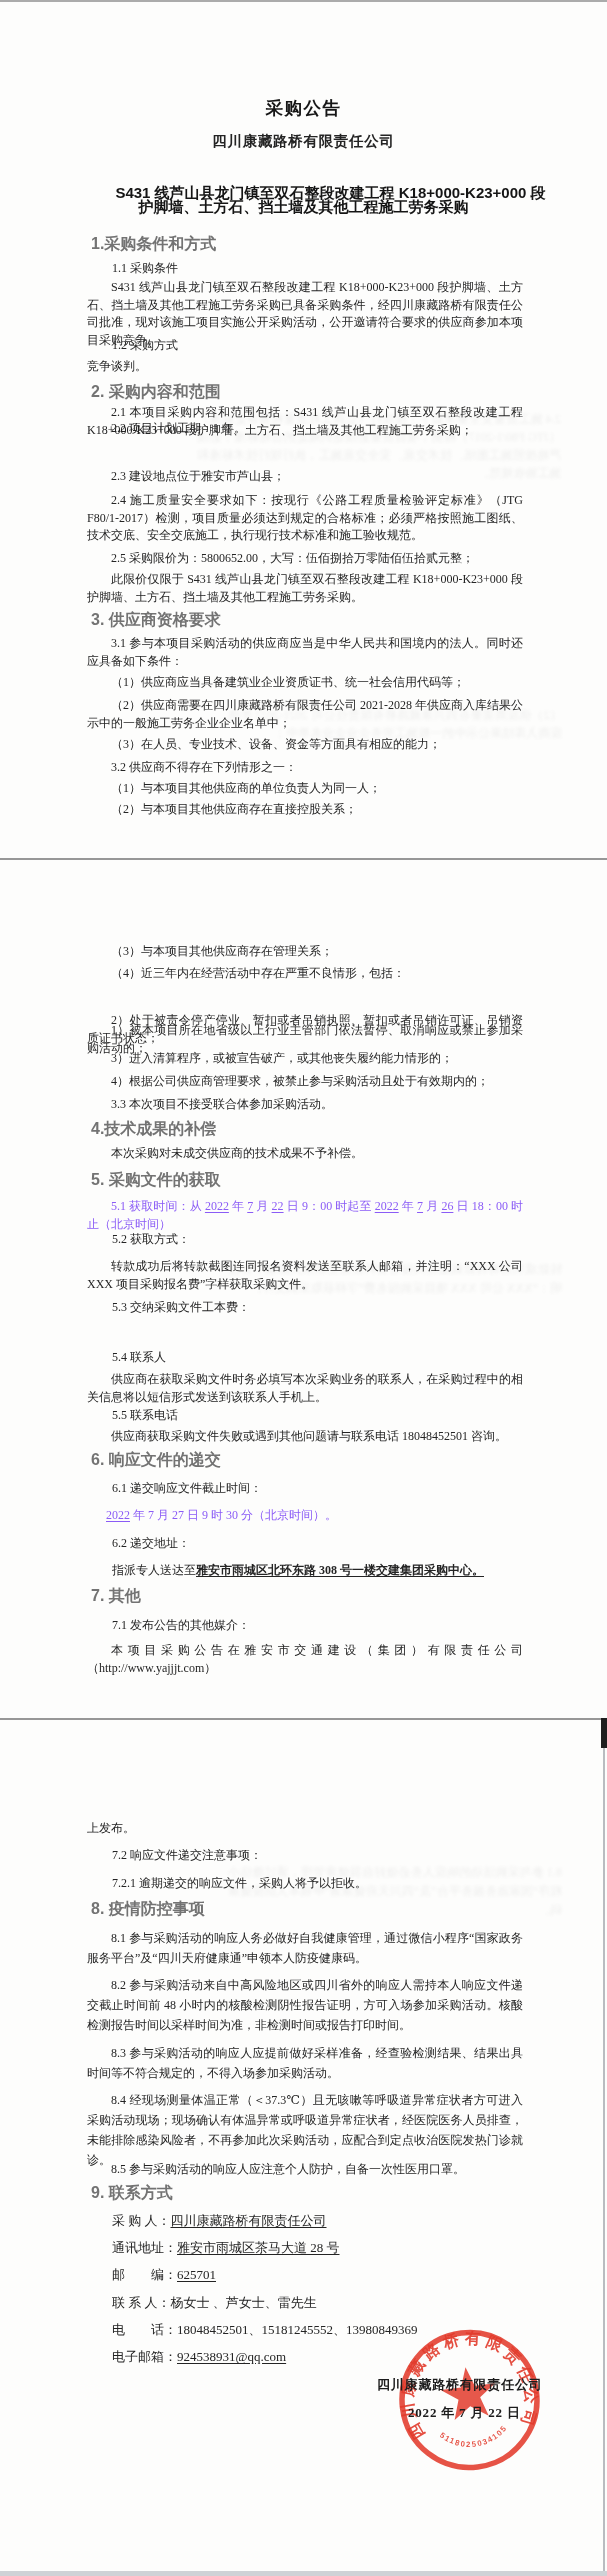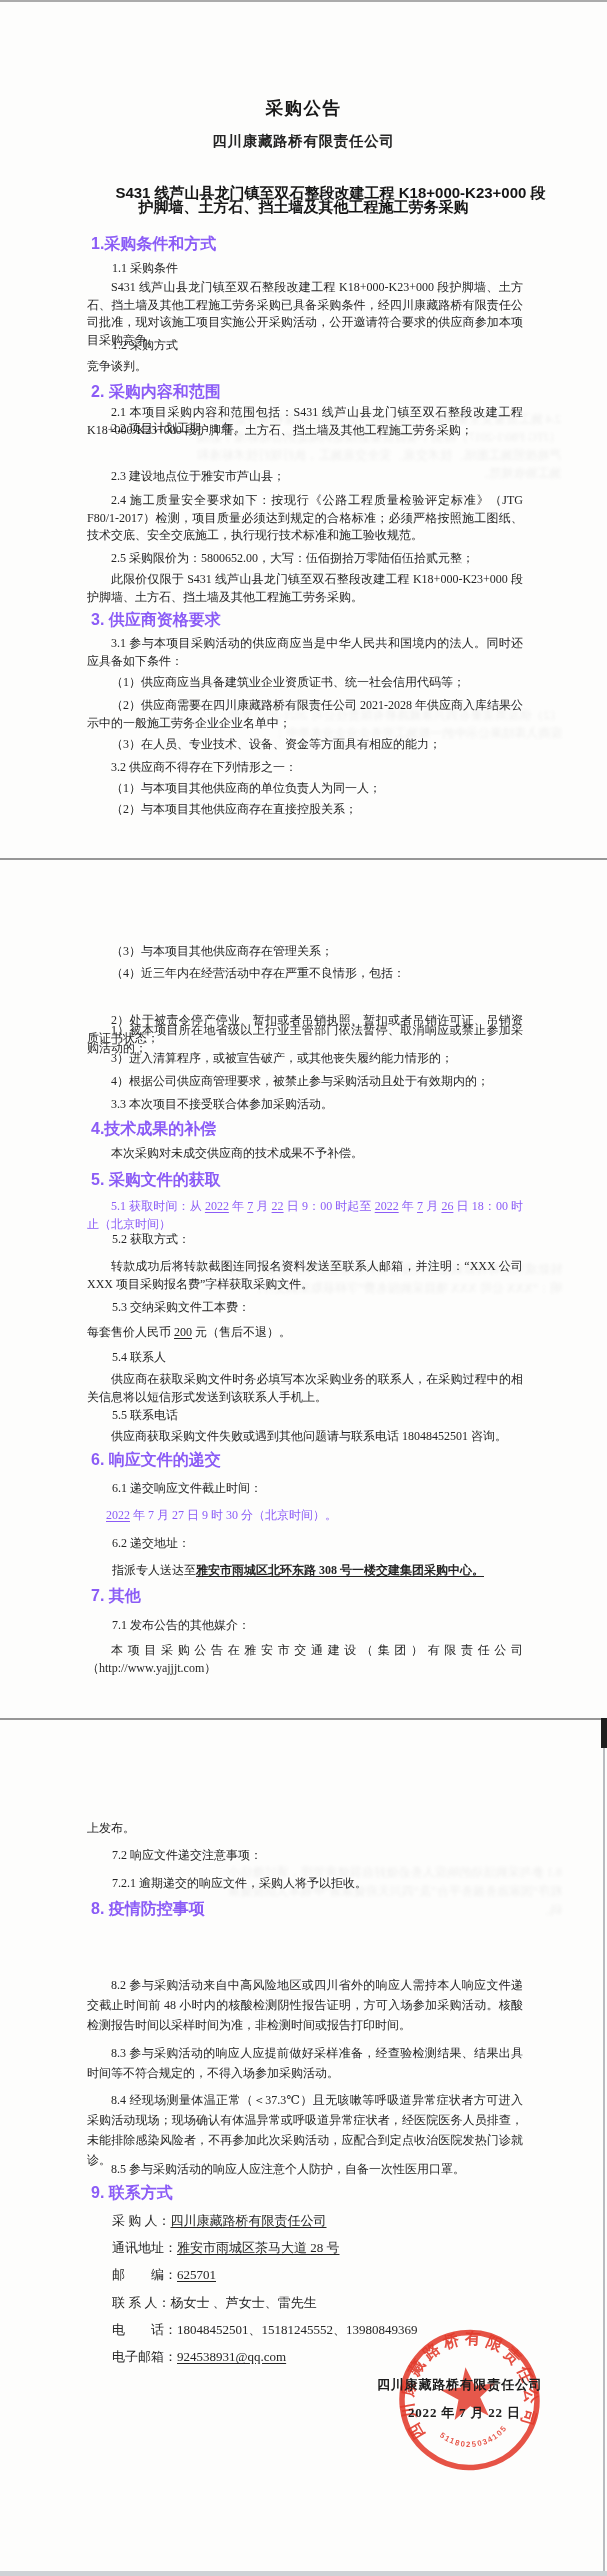--- a/index.html
+++ b/index.html
@@ -7,21 +7,21 @@
     position:relative; width:607px; height:2576px; margin:0 auto;
     background:#fdfdfc; overflow:hidden;
     font-family:"Liberation Serif","DejaVu Serif",serif;
     color:#242424;
   }
   .abs { position:absolute; }
   .center { left:0; width:607px; text-align:center; }
   .doc-title { font-family:"Liberation Sans","DejaVu Sans",sans-serif; font-weight:bold; font-size:17.5px; color:#161616; letter-spacing:1.5px; }
   .company-line { font-size:14.4px; font-weight:600; letter-spacing:0.8px; }
   .proj-line { font-family:"Liberation Sans","DejaVu Sans",sans-serif; font-weight:bold; font-size:15px; color:#151515; }
-  .h { font-family:"Liberation Sans","DejaVu Sans",sans-serif; font-weight:bold; font-size:16px; color:#8b5cf6; left:91px; }
+  .h { font-family:"Liberation Sans","DejaVu Sans",sans-serif; font-weight:bold; font-size:16px; color:#737373; left:91px; }
   .body-text { left:87px; width:436px; font-size:12px; line-height:17.5px; text-align:justify; }
   .lh26 { line-height:20px; }
   .indent { text-indent:2em; }
   .red { color:#8b5cf6; }
   .u { text-decoration:underline; text-underline-offset:2.3px; }
   .bu { font-weight:bold; text-decoration:underline; text-underline-offset:2.3px; }
   .contact-row { left:112px; font-size:13px; }
   .contact-row .lbl { display:inline-block; }
   .sep { left:0; width:607px; background:#979797; }
   .topline { left:0; top:0; width:607px; height:1.5px; background:#ababab; }
@@ -89,41 +89,41 @@
   <div class="abs body-text indent" style="top:1096px;">3.3 本次项目不接受联合体参加采购活动。</div>
 
   <div class="abs h" style="top:1119px;">4.技术成果的补偿</div>
   <div class="abs body-text indent" style="top:1145px;">本次采购对未成交供应商的技术成果不予补偿。</div>
 
   <div class="abs h" style="top:1170px;">5. 采购文件的获取</div>
   <div class="abs body-text indent red" style="top:1198px;"><span>5.1 获取时间：从 </span><span class="u">2022</span><span> 年 </span><span class="u">7</span><span> 月 </span><span class="u">22</span><span> 日 9：00 时起至 </span><span class="u">2022</span><span> 年 </span><span class="u">7</span><span> 月 </span><span class="u">26</span><span> 日 18：00 时止（北京时间）</span></div>
   <div class="abs body-text" style="top:1231px;left:112px;">5.2 获取方式：</div>
   <div class="abs body-text indent" style="top:1258px;">转款成功后将转款截图连同报名资料发送至联系人邮箱，并注明：“XXX 公司 XXX 项目采购报名费”字样获取采购文件。</div>
   <div class="abs body-text" style="top:1299px;left:112px;">5.3 交纳采购文件工本费：</div>
-  <div class="abs body-text" style="top:1324px;"><span>每套售价人民币 </span><span class="u">200</span><span> 元（售后不退）。</span></div>
   <div class="abs body-text" style="top:1349px;left:112px;">5.4 联系人</div>
   <div class="abs body-text indent" style="top:1371px;">供应商在获取采购文件时务必填写本次采购业务的联系人，在采购过程中的相关信息将以短信形式发送到该联系人手机上。</div>
   <div class="abs body-text" style="top:1407px;left:112px;">5.5 联系电话</div>
   <div class="abs body-text indent" style="top:1428px;">供应商获取采购文件失败或遇到其他问题请与联系电话 18048452501 咨询。</div>
 
   <div class="abs h" style="top:1450px;">6. 响应文件的递交</div>
   <div class="abs body-text" style="top:1480px;left:112px;">6.1 递交响应文件截止时间：</div>
   <div class="abs body-text red" style="top:1507px;left:106px;"><span class="u">2022</span><span> 年 7 月 27 日 9 时 30 分（北京时间）。</span></div>
   <div class="abs body-text" style="top:1535px;left:112px;">6.2 递交地址：</div>
   <div class="abs body-text" style="top:1562px;left:112px;"><span>指派专人送达至</span><span class="bu">雅安市雨城区北环东路 308 号一楼交建集团采购中心。</span></div>
 
   <div class="abs h" style="top:1586px;">7. 其他</div>
   <div class="abs body-text" style="top:1617px;left:112px;">7.1 发布公告的其他媒介：</div>
   <div class="abs body-text indent" style="top:1642px;">本项目采购公告在雅安市交通建设（集团）有限责任公司（http://www.yajjjt.com）</div>
 
   <div class="abs body-text" style="top:1820px;">上发布。</div>
   <div class="abs body-text" style="top:1847px;left:112px;">7.2 响应文件递交注意事项：</div>
   <div class="abs body-text" style="top:1875px;left:112px;">7.2.1 逾期递交的响应文件，采购人将予以拒收。</div>
 
   <div class="abs h" style="top:1899px;">8. 疫情防控事项</div>
+  <div class="abs body-text lh26 indent" style="top:1928px;">8.1 参与采购活动的响应人务必做好自我健康管理，通过微信小程序“国家政务服务平台”及“四川天府健康通”申领本人防疫健康码。</div>
   <div class="abs body-text lh26 indent" style="top:1975px;">8.2 参与采购活动来自中高风险地区或四川省外的响应人需持本人响应文件递交截止时间前 48 小时内的核酸检测阴性报告证明，方可入场参加采购活动。核酸检测报告时间以采样时间为准，非检测时间或报告打印时间。</div>
   <div class="abs body-text lh26 indent" style="top:2043px;">8.3 参与采购活动的响应人应提前做好采样准备，经查验检测结果、结果出具时间等不符合规定的，不得入场参加采购活动。</div>
   <div class="abs body-text lh26 indent" style="top:2090px;">8.4 经现场测量体温正常（＜37.3℃）且无咳嗽等呼吸道异常症状者方可进入采购活动现场；现场确认有体温异常或呼吸道异常症状者，经医院医务人员排查，未能排除感染风险者，不再参加此次采购活动，应配合到定点收治医院发热门诊就诊。</div>
   <div class="abs body-text lh26 indent" style="top:2159px;">8.5 参与采购活动的响应人应注意个人防护，自备一次性医用口罩。</div>
 
   <div class="abs h" style="top:2183px;">9. 联系方式</div>
   <div class="abs contact-row" style="top:2212px;"><span class="lbl">采 购 人：</span><span class="u">四川康藏路桥有限责任公司</span></div>
   <div class="abs contact-row" style="top:2239px;"><span class="lbl">通讯地址：</span><span class="u">雅安市雨城区茶马大道 28 号</span></div>
   <div class="abs contact-row" style="top:2266px;"><span class="lbl">邮　　编：</span><span class="u">625701</span></div>
   <div class="abs contact-row" style="top:2294px;"><span class="lbl">联 系 人：</span><span>杨女士 、芦女士、雷先生</span></div>

